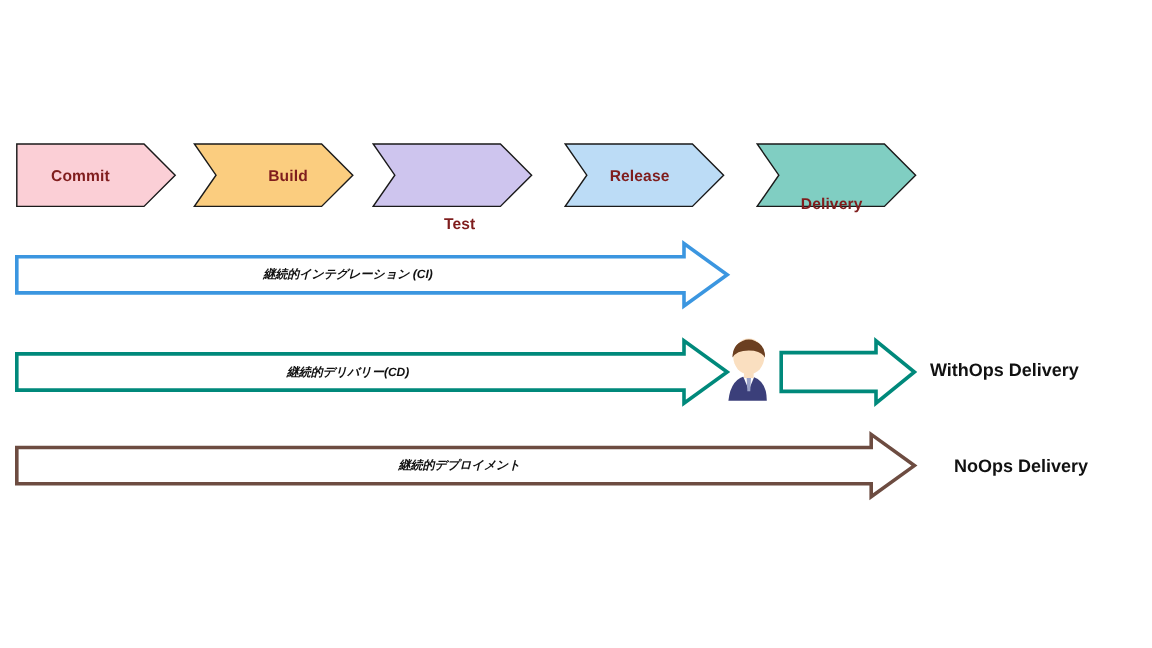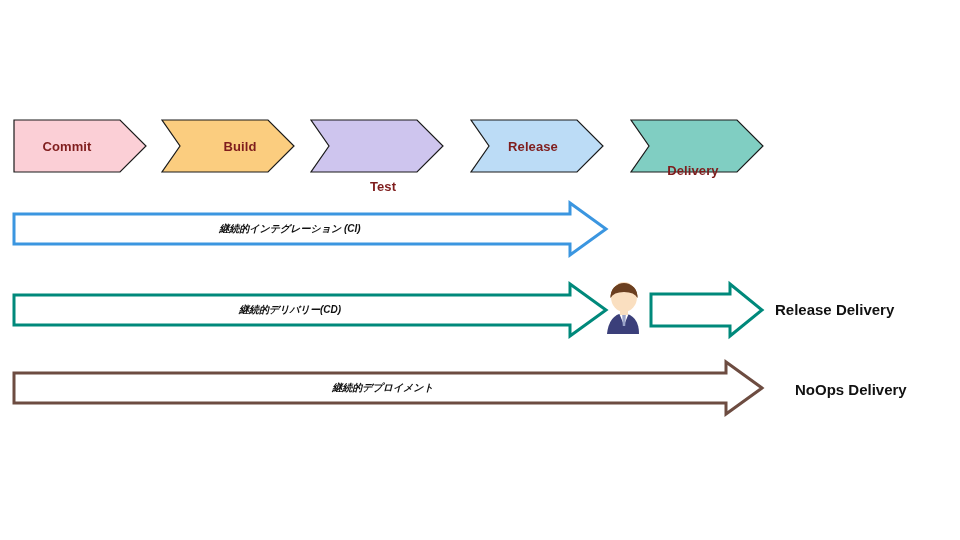--- a/index.html
+++ b/index.html
@@ -77,15 +77,15 @@
 
 <div id="text-layer">
     <div class="stage-label" style="left: 67px; top: 146px;">Commit</div>
     <div class="stage-label" style="left: 240px; top: 146px;">Build</div>
     <div class="stage-label" style="left: 383px; top: 146px; margin-top: 40px;">Test</div>
     <div class="stage-label" style="left: 533px; top: 146px;">Release</div>
     <div class="stage-label" style="left: 693px; top: 146px; margin-top: 24px;">Delivery</div>
     <div class="flow-label" style="left: 290px; top: 229px;">継続的インテグレーション (CI)</div>
     <div class="flow-label" style="left: 290px; top: 310px;">継続的デリバリー(CD)</div>
     <div class="flow-label" style="left: 383px; top: 388px;">継続的デプロイメント</div>
-    <div class="outcome-label" style="left: 775px; top: 309px;">Release Delivery</div>
+    <div class="outcome-label" style="left: 775px; top: 309px;">WithOps Delivery</div>
     <div class="outcome-label" style="left: 795px; top: 389px;">NoOps Delivery</div>
   </div>
 
 </body></html>

